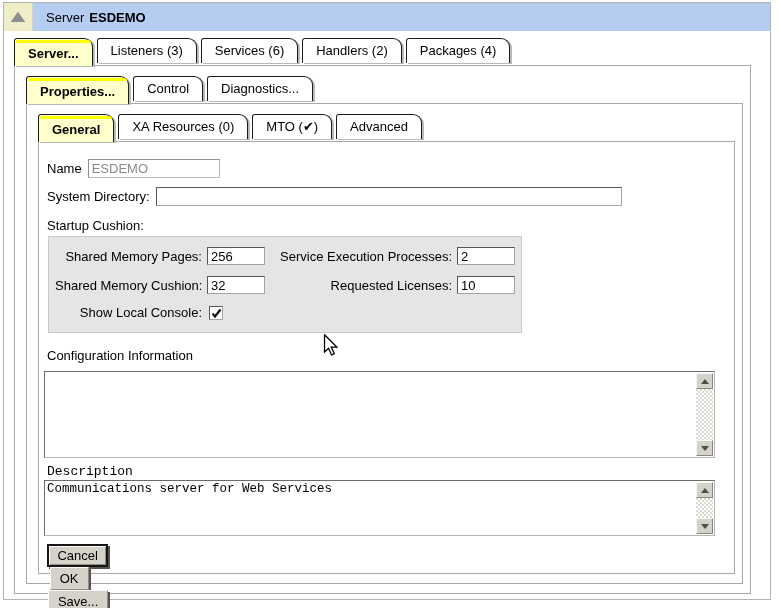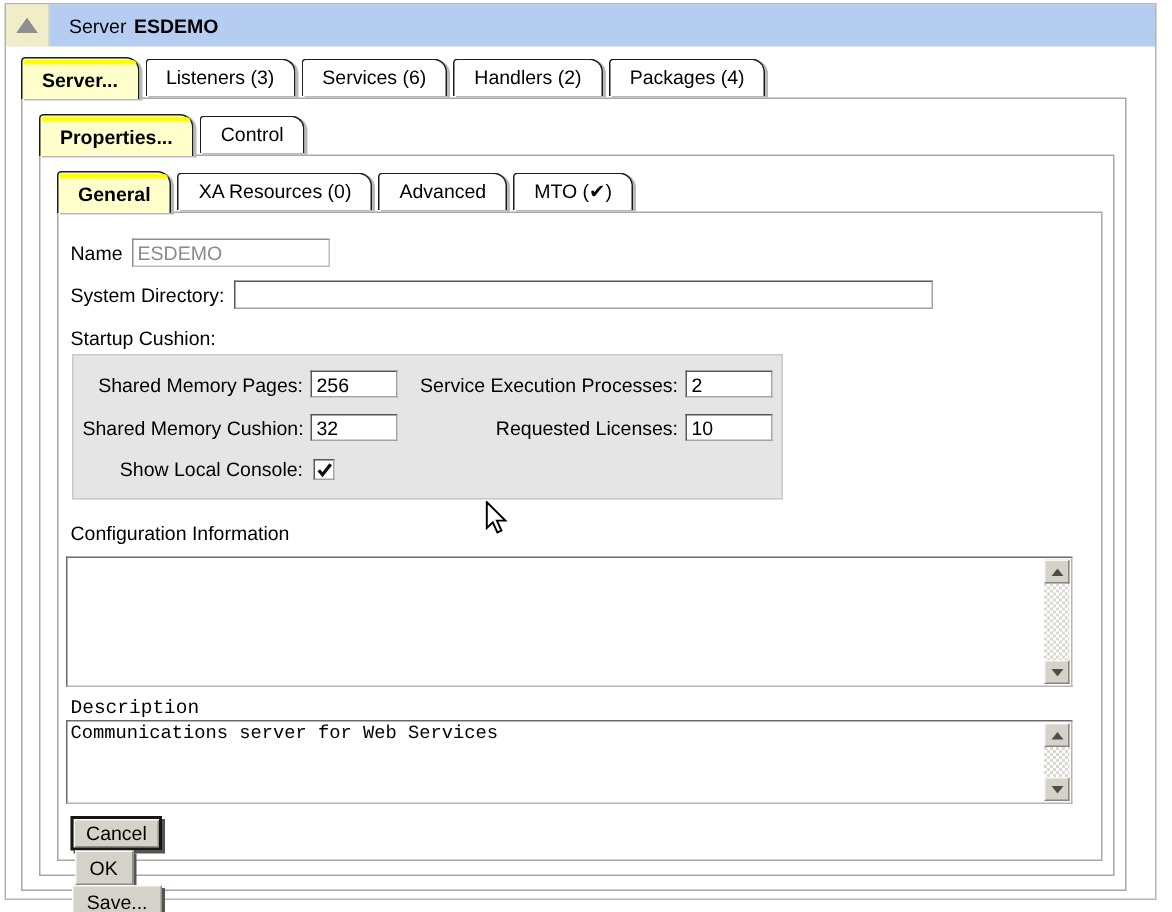--- a/index.html
+++ b/index.html
@@ -17,21 +17,21 @@
   .header-row { position:absolute; left:0; top:0; width:100%; height:28px; display:flex; }
   .collapse-box {
     width:29px; height:28px; background:#efeec9; border-right:1px solid #d9d8b6;
     display:flex; align-items:center; justify-content:center; flex:none;
   }
   .tri-up { width:0; height:0; border-left:7px solid transparent; border-right:7px solid transparent;
     border-bottom:10px solid #8f8f8f; filter: drop-shadow(0 0 0.5px #5a5a5a); }
   .title-bar { flex:1; background:#b6cdf2; display:flex; align-items:center; padding-left:13px; gap:5px; }
   .title-bar .bold { font-weight:bold; }
   
-  .tabs { position:absolute; display:flex; align-items:center; gap:4px; height:28px; z-index:5; }
+  .tabs { position:absolute; display:flex; align-items:flex-start; gap:4px; height:28px; z-index:5; }
   .tab {
     position:relative; height:25px; margin-bottom:1px; background:#fff;
     border:1px solid #1c1c1c; border-bottom:none; border-radius:3px 9px 0 0;
     padding:4px 13px 0 13px; cursor:default; white-space:nowrap;
     box-shadow:2px 1px 0 #b9b9b9;
   }
   .tab.active {
     height:28px; margin-bottom:0; background:#ffffcc; font-weight:bold; padding-top:7px;
   }
   .tab.active::before {
@@ -114,28 +114,29 @@
       <div class="tab">Listeners (3)</div>
       <div class="tab">Services (6)</div>
       <div class="tab">Handlers (2)</div>
       <div class="tab">Packages (4)</div>
     </div>
     <div class="panel" style="left:10px; top:62px; width:737px; height:529px;"></div>
 
     <div class="tabs" style="left:22px; top:73px;">
       <div class="tab active">Properties...</div>
       <div class="tab">Control</div>
+      <div class="tab">Diagnostics...</div>
     </div>
     <div class="panel" style="left:22px; top:100px; width:717px; height:481px;"></div>
 
     <div class="tabs" style="left:34px; top:111px;">
       <div class="tab active">General</div>
       <div class="tab">XA Resources (0)</div>
+      <div class="tab">MTO (✔)</div>
       <div class="tab">Advanced</div>
-      <div class="tab">MTO (✔)</div>
     </div>
 
     <div class="panel" style="left:34px; top:138px; width:697px; height:433px;">
 
       <div class="flexrow" style="left:8px; top:17px; gap:6px;">
         <label>Name</label>
         <input class="win-input disabled" style="width: 132px;" disabled="" value="ESDEMO">
       </div>
 
       <div class="flexrow" style="left:8px; top:45px; gap:6px;justify-content:flex-end;">

